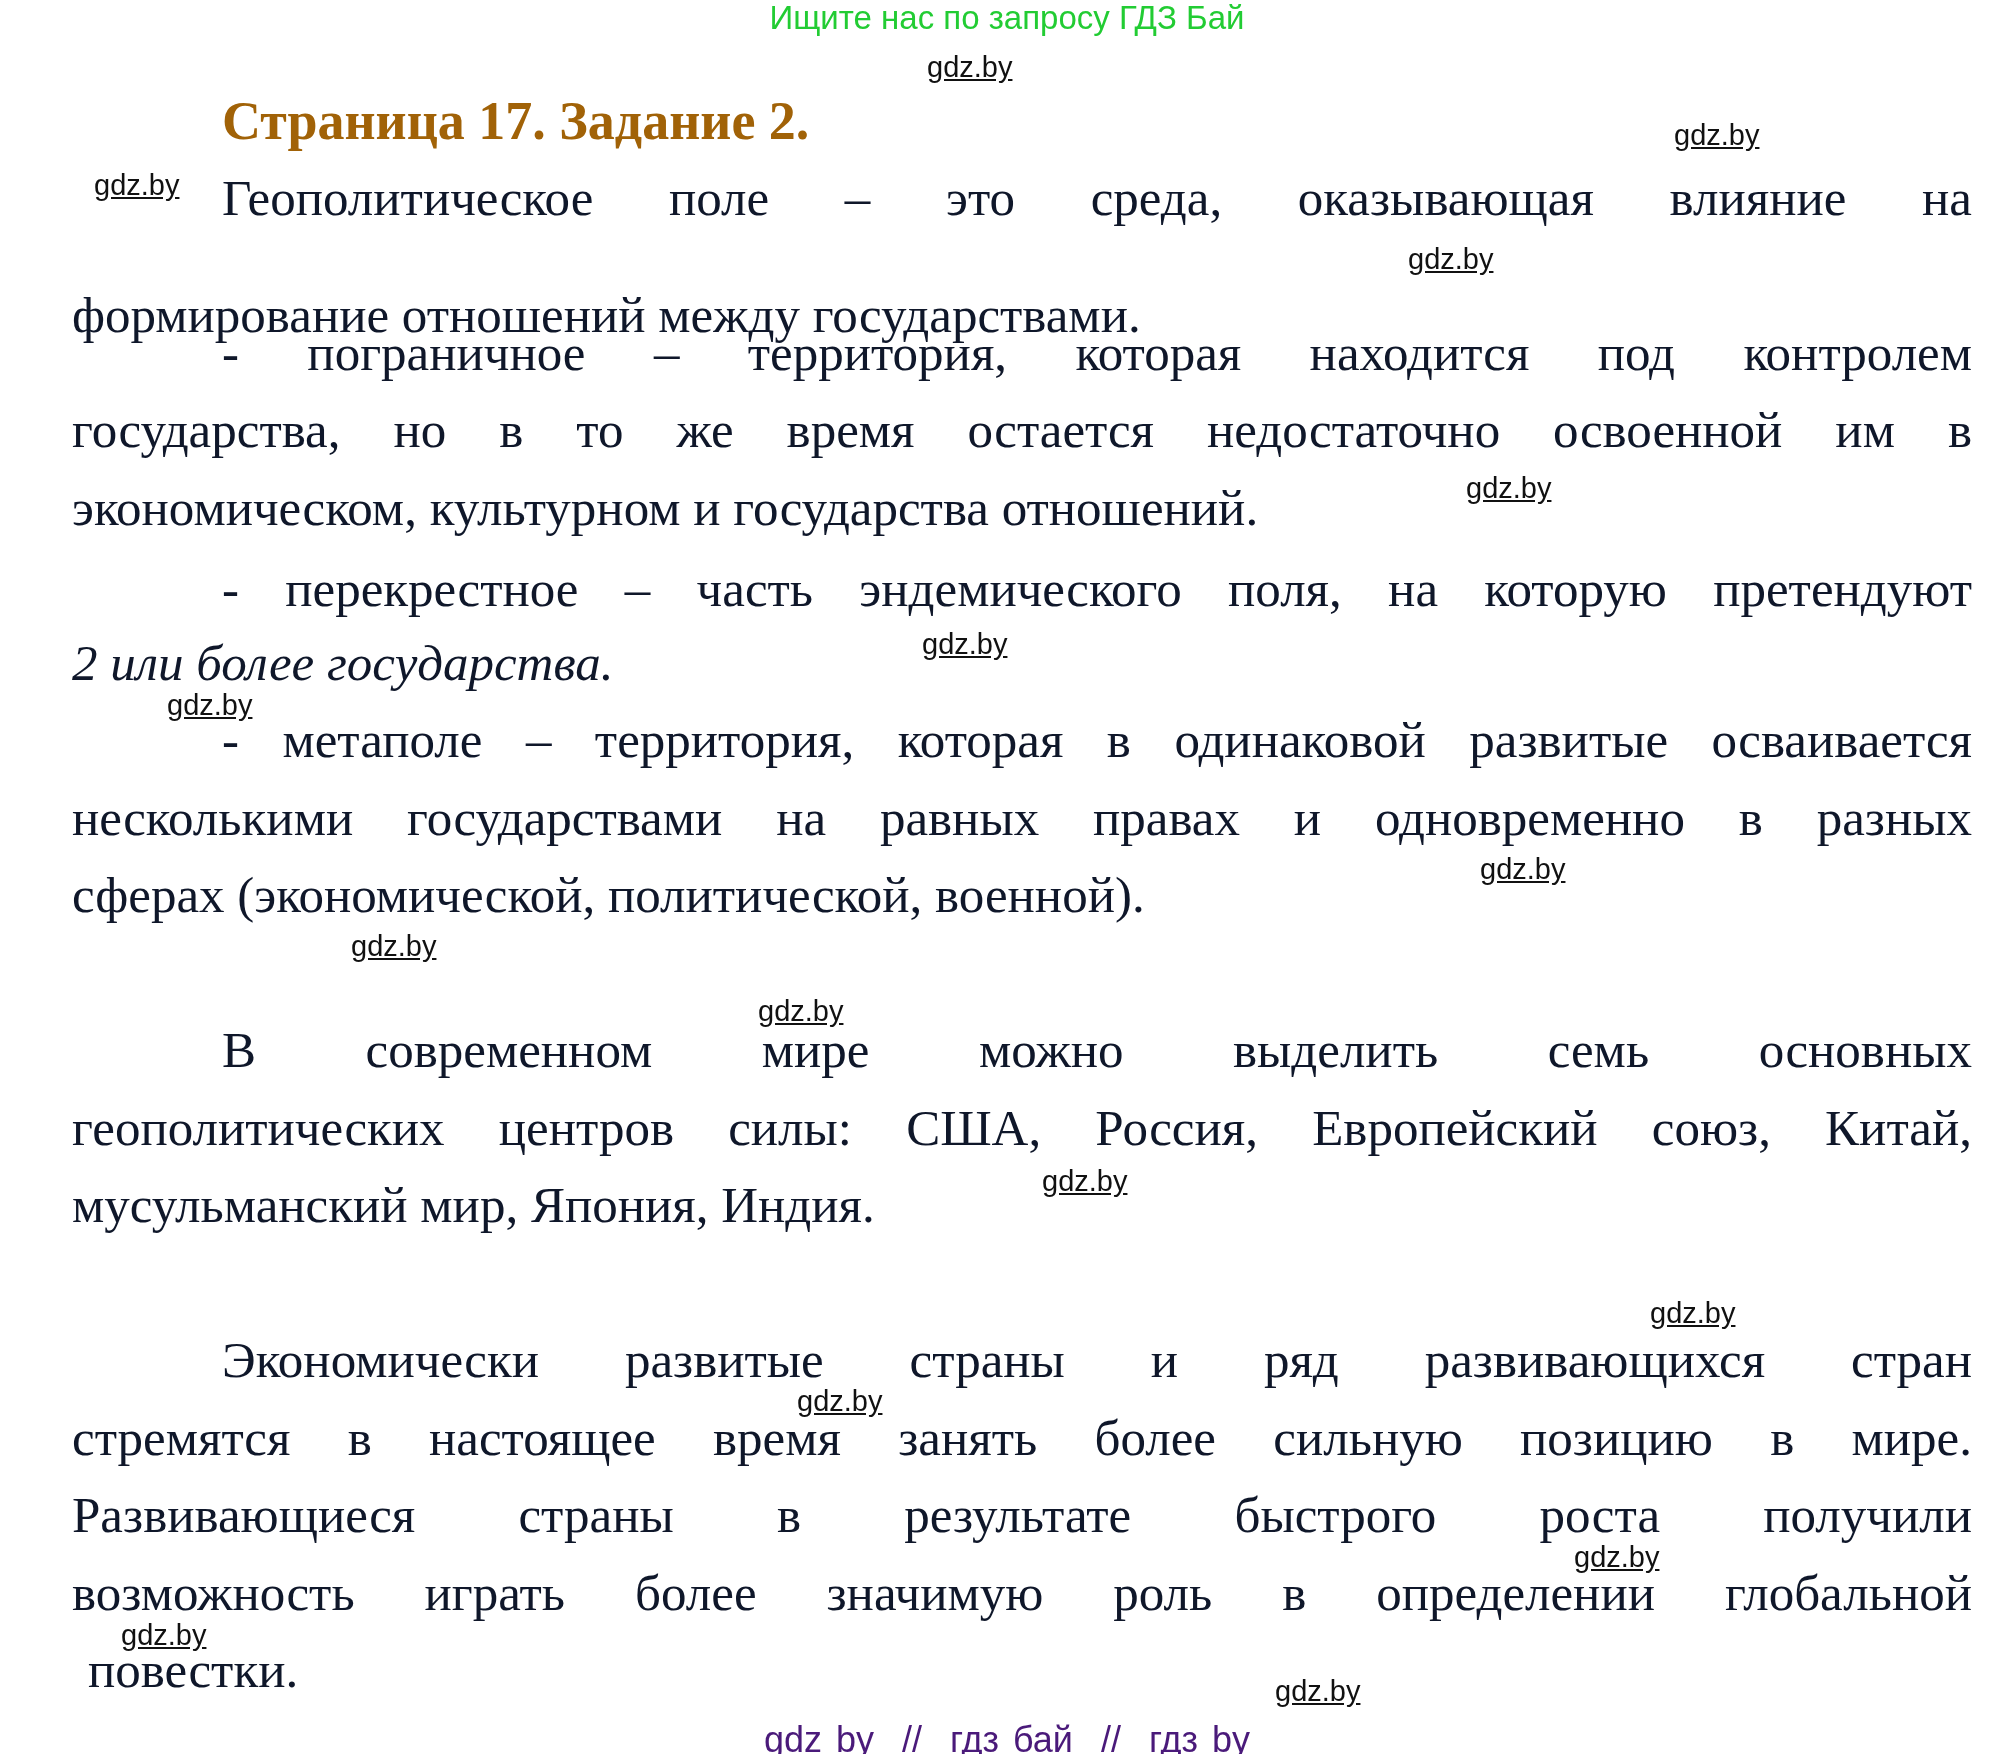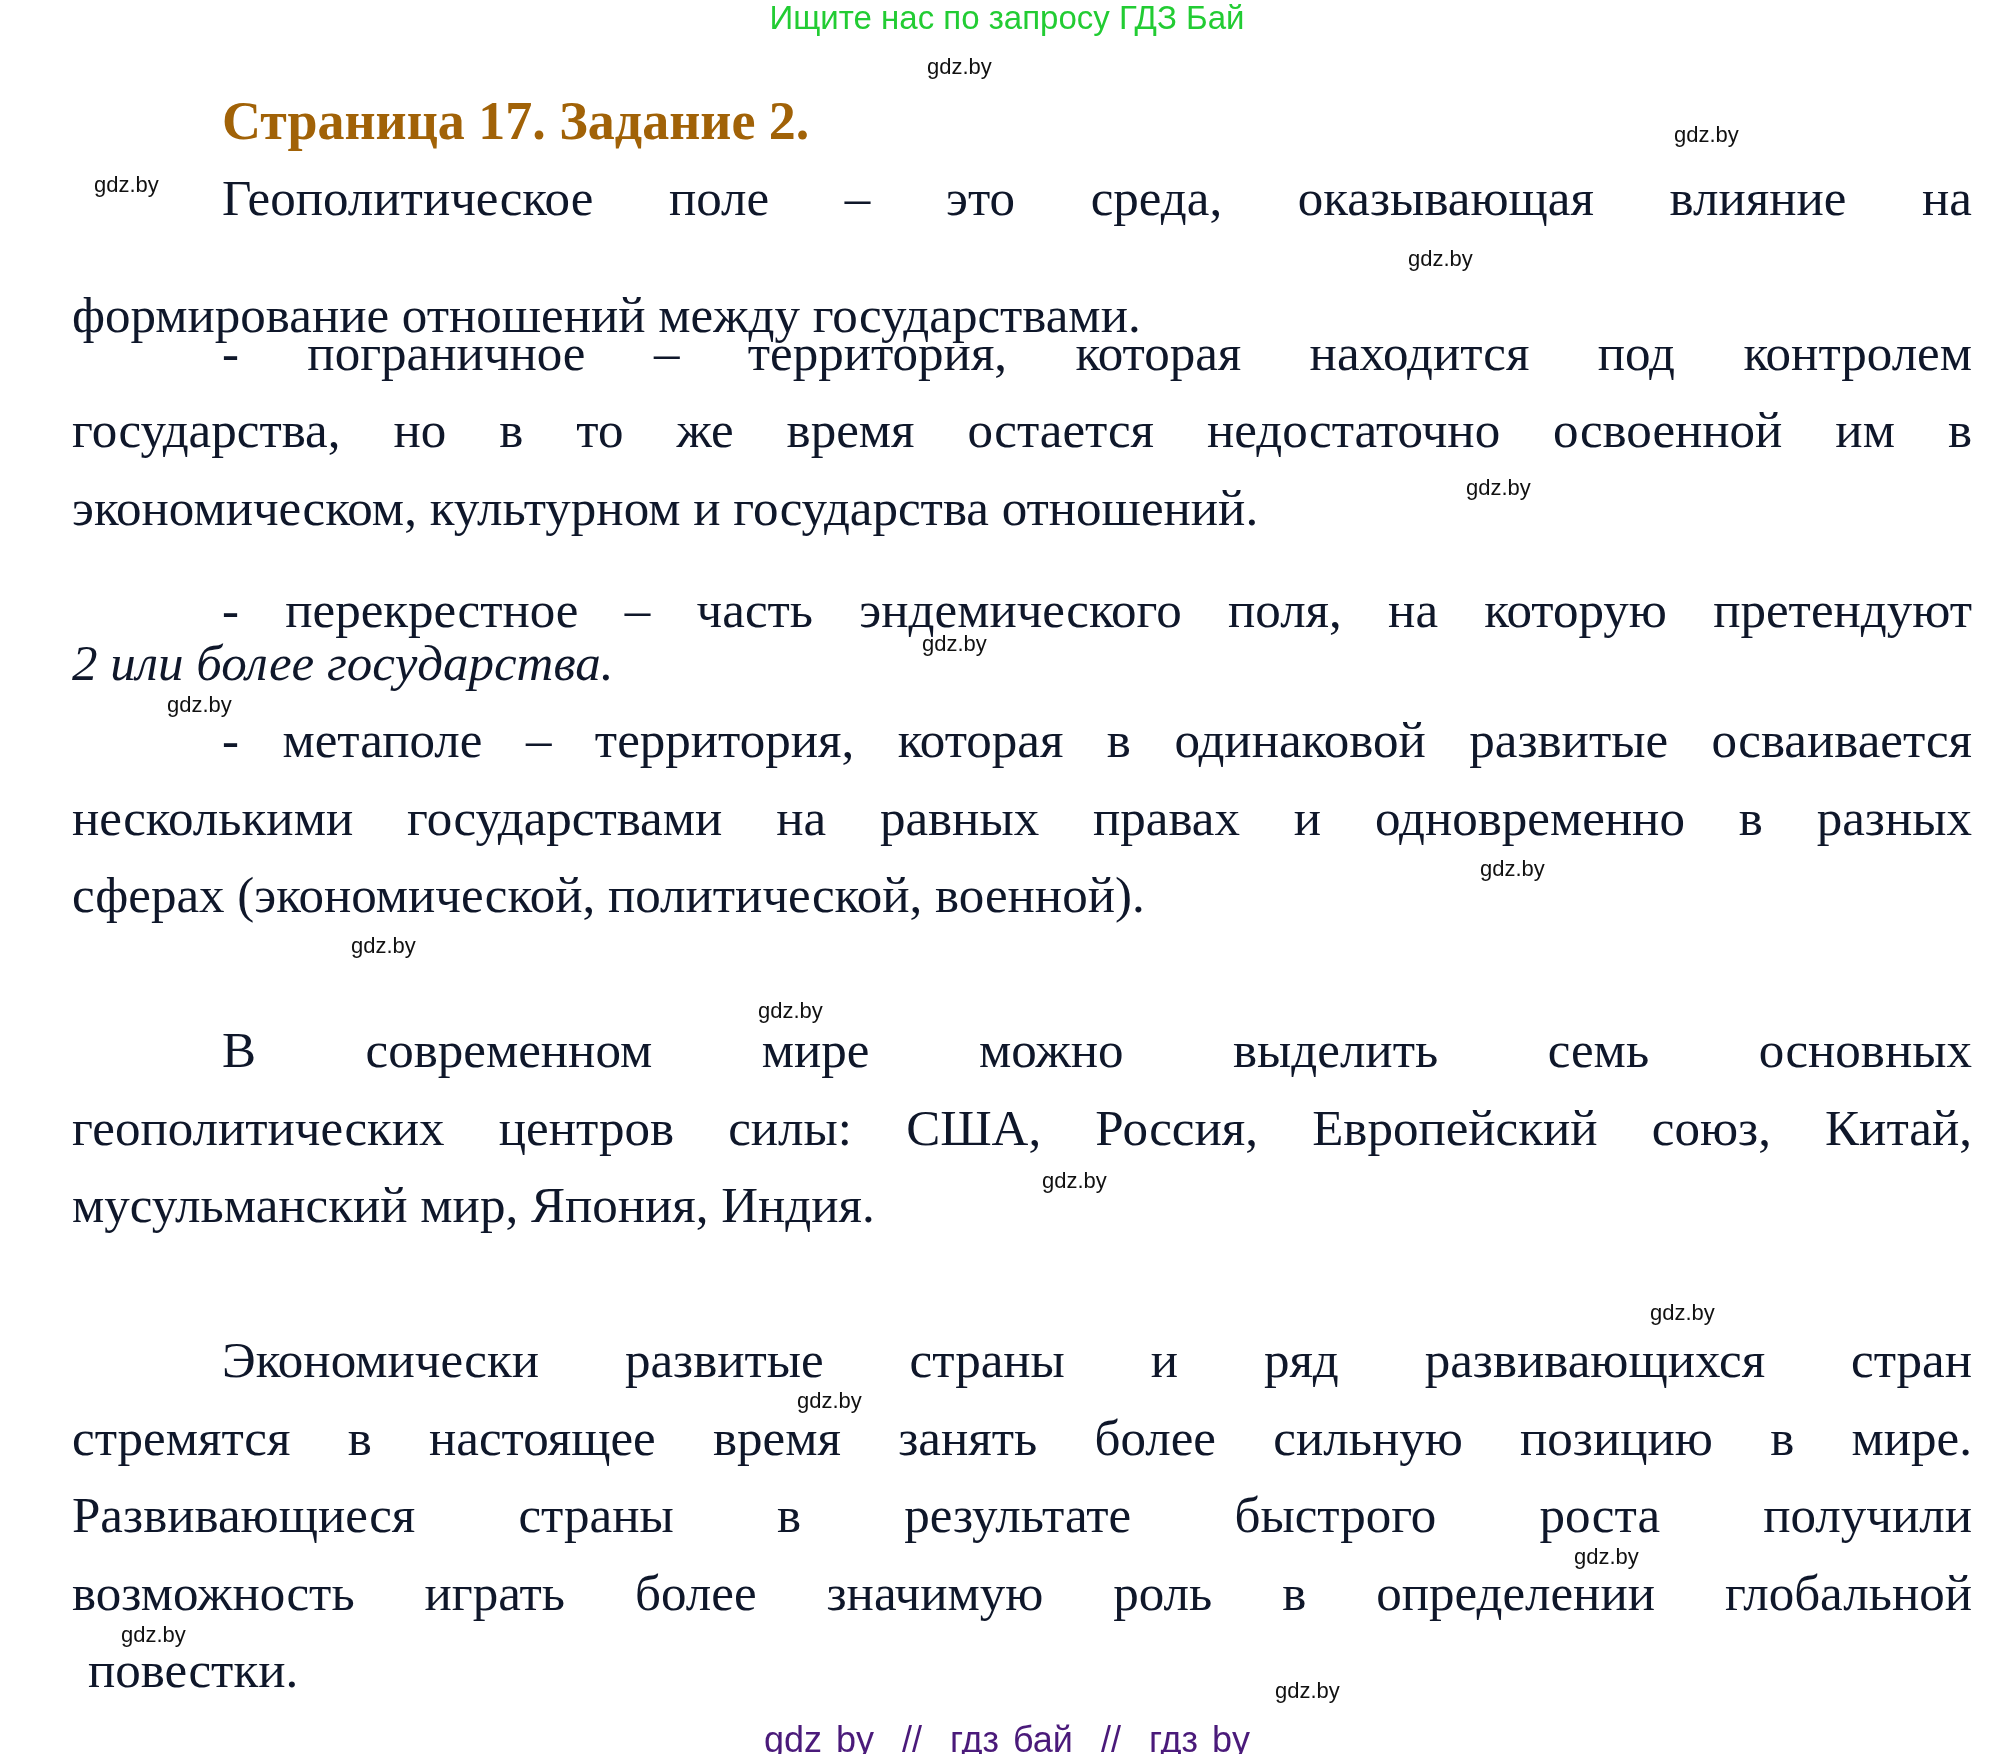--- a/index.html
+++ b/index.html
@@ -17,22 +17,23 @@
   }
   .line {
     left: 72px; width: 1900px;
     font-family: "Liberation Serif", serif; font-size: 51px; color: #0f172a;
     line-height: 62px; text-align: justify; text-align-last: justify;
     white-space: normal; height: 62px; overflow: visible;
   }
   .line.indent { left: 222px; width: 1750px; }
   .line.last { text-align-last: left; }
   .wm {
-    font-family: "Liberation Sans", sans-serif; font-size: 22px; color: #111;
+    font-family: "Liberation Sans", sans-serif; font-size: 29px; color: #111;
     line-height: 34px;
+    text-decoration: underline;
   }
   .footer {
     left: 0; width: 2014px; top: 1720px; text-align: center;
     font-family: "Liberation Sans", sans-serif; font-size: 36px; color: #4a1a7a;
     line-height: 40px; word-spacing: 4px;
   }
 </style>
 </head>
 <body>
 
@@ -52,21 +53,21 @@
 <div class="abs wm" style="left:1408px;top:242px;">gdz.by</div>
 
 <div>
   <div class="abs line indent" style="top:322px;">- пограничное – территория, которая находится под контролем</div>
   <div class="abs line" style="top:399px;">государства, но в то же время остается недостаточно освоенной им в</div>
   <div class="abs line last" style="top:477px;">экономическом, культурном и государства отношений.</div>
 </div>
 <div class="abs wm" style="left:1466px;top:471px;">gdz.by</div>
 
 <div>
-  <div class="abs line indent" style="top:579px;">- перекрестное – часть эндемического поля, на которую претендуют</div>
+  <div class="abs line indent" style="top:558px;">- перекрестное – часть эндемического поля, на которую претендуют</div>
   <div class="abs line last" style="top:632px;font-style:italic;">2 или более государства.</div>
 </div>
 <div class="abs wm" style="left:922px;top:627px;">gdz.by</div>
 <div class="abs wm" style="left:167px;top:688px;">gdz.by</div>
 
 <div>
   <div class="abs line indent" style="top:709px;">- метаполе – территория, которая в одинаковой развитые осваивается</div>
   <div class="abs line" style="top:787px;">несколькими государствами на равных правах и одновременно в разных</div>
   <div class="abs line last" style="top:864px;">сферах (экономической, политической, военной).</div>
 </div>

